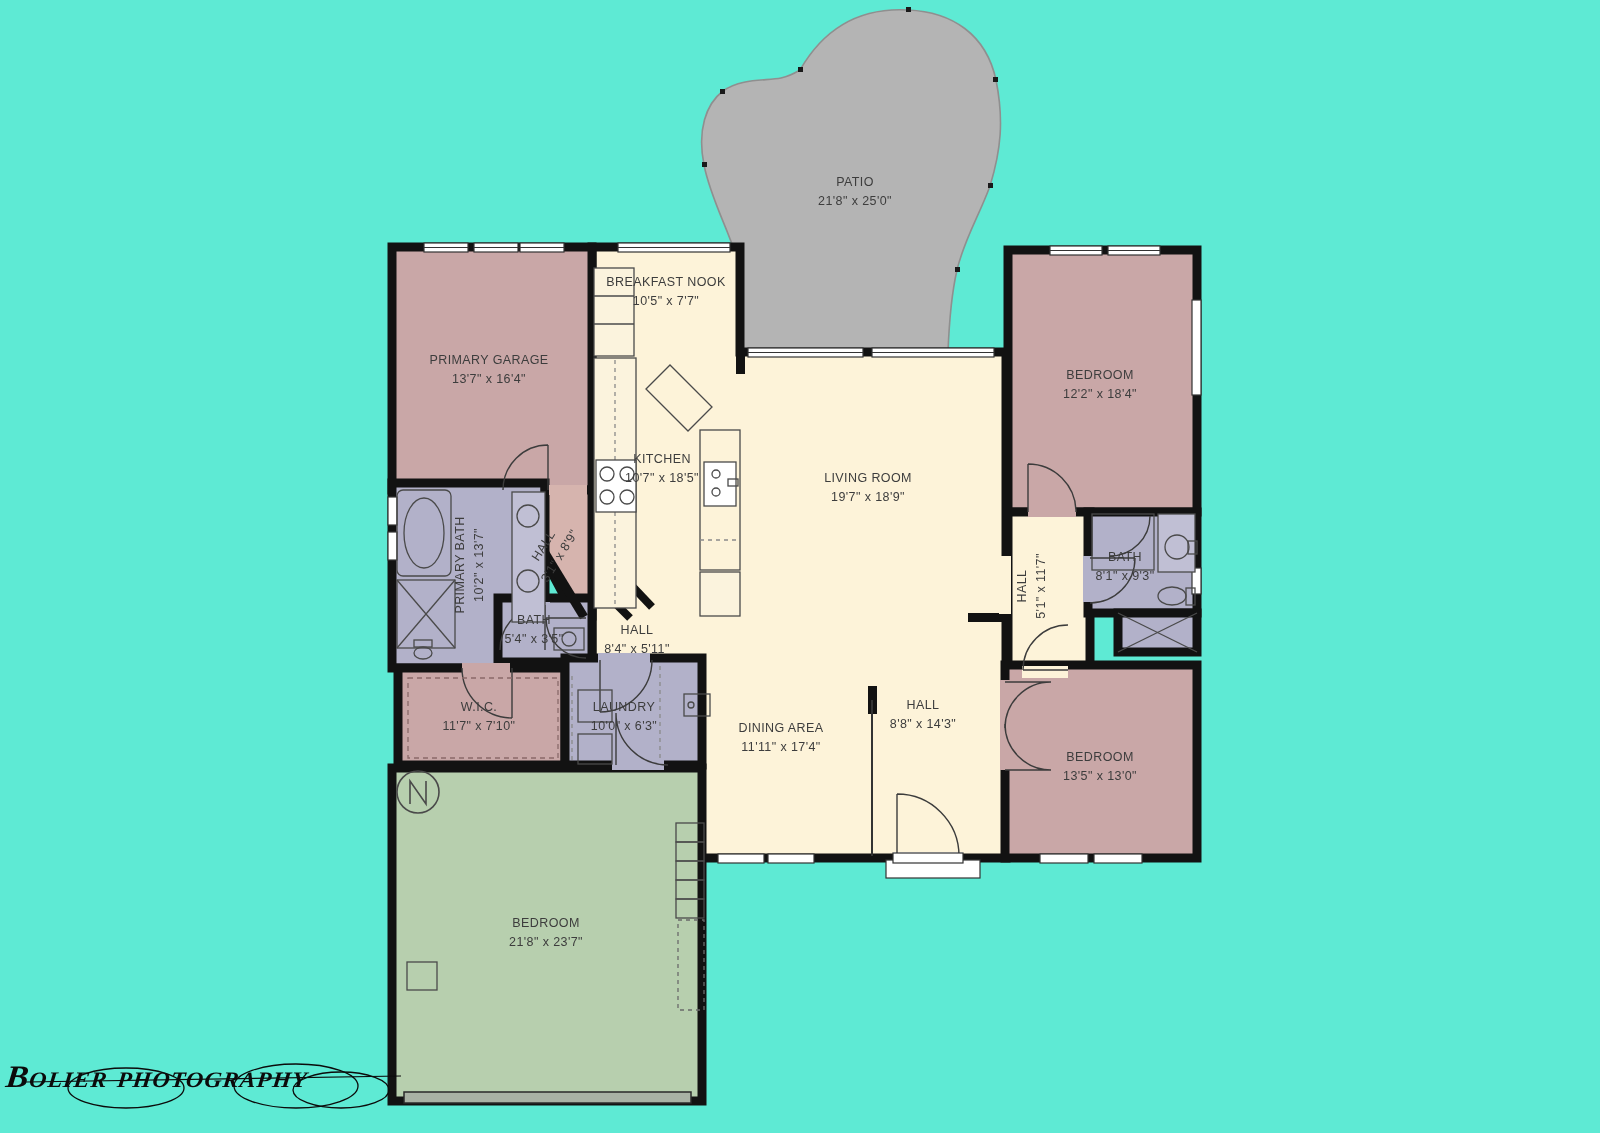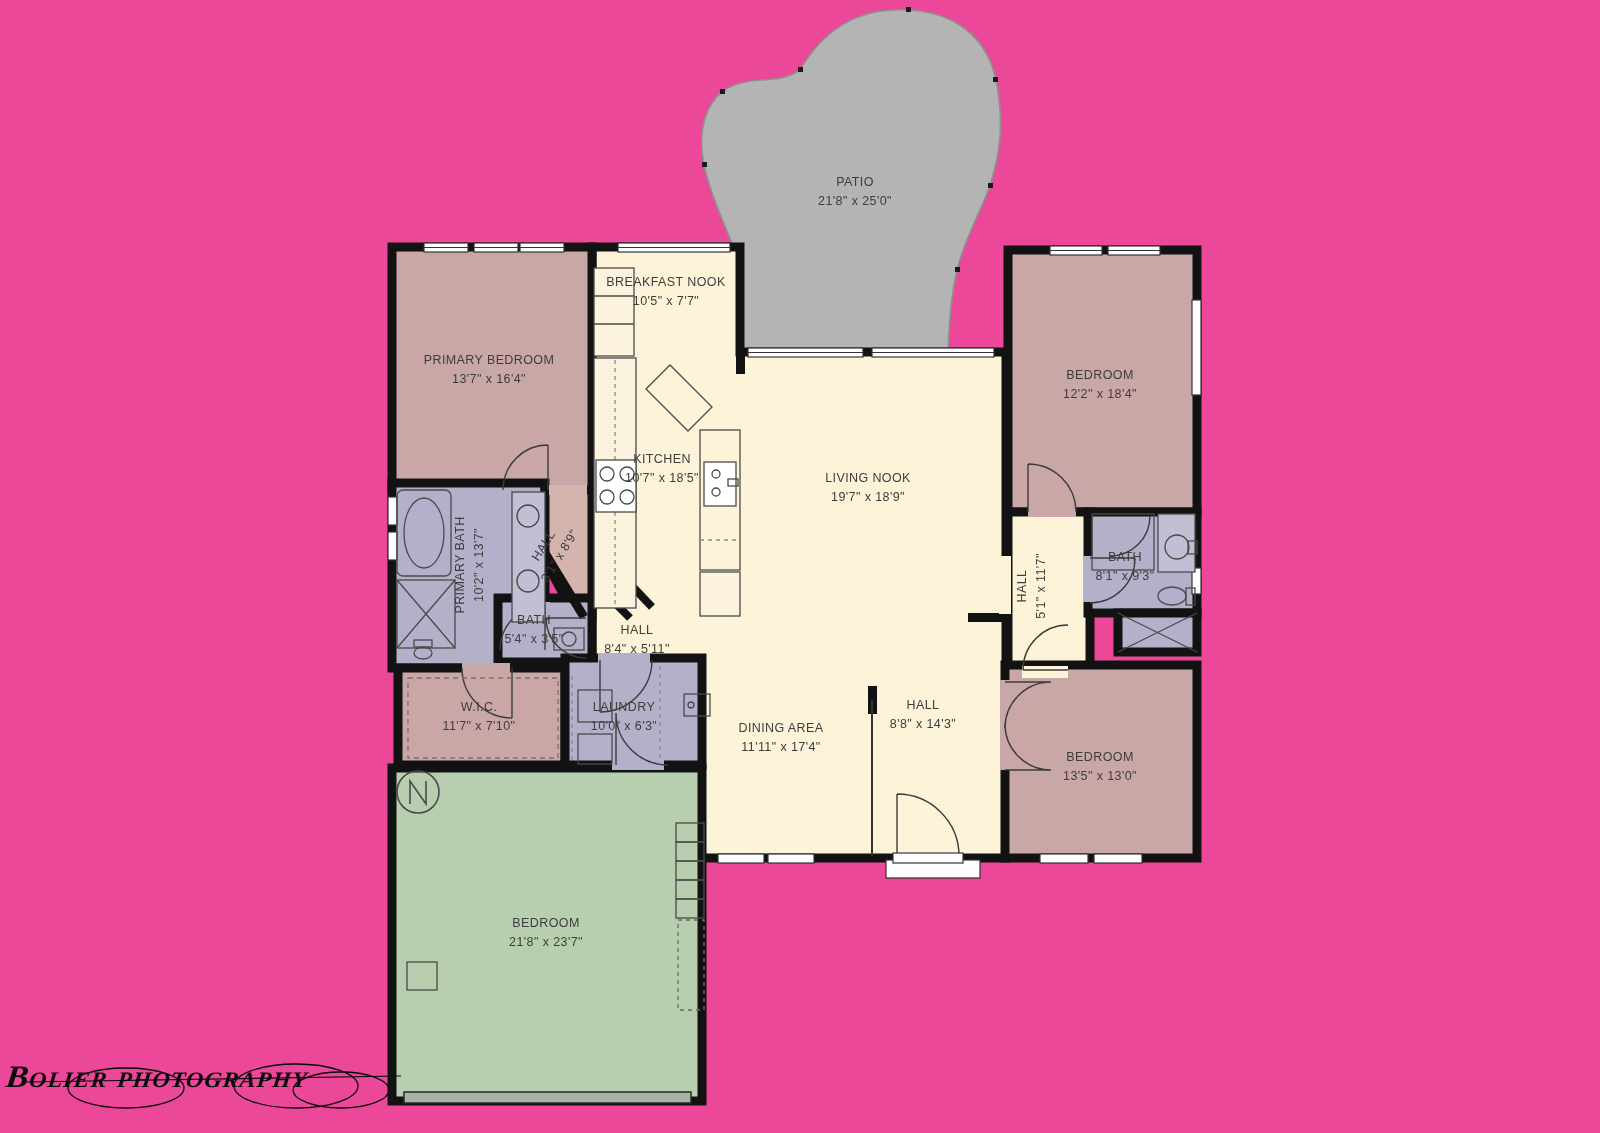--- a/index.html
+++ b/index.html
@@ -1,16 +1,16 @@
 <!DOCTYPE html>
 <html style="--bedroom: #c9a7a7; --open: #fdf3d9; --bath: #b2b1c9; --garage: #b7cfae; --patio: #b4b4b4; --halldiag: #d6b4ae; --wall: #121212; --label: #3d3d3d; --fixture: #555555;"><head>
 <meta charset="utf-8">
 <style>
   html,body{margin:0;padding:0;background:#ffffff;}
-  #canvas{position:relative;width:1600px;height:1133px;background:#ec4899;overflow:hidden;
+  #canvas{position:relative;width:1600px;height:1133px;background:#5eead4;overflow:hidden;
           font-family:"Liberation Sans", sans-serif;}
   #plan-svg{position:absolute;left:0;top:0;}
   .lbl{position:absolute;transform:translate(-50%,-50%);text-align:center;color:var(--label);
        font-size:12.5px;letter-spacing:.4px;line-height:19px;white-space:nowrap;pointer-events:none;}
   .lbl .lname{display:block;}
   .lbl .ldims{display:block;}
   .rot90{transform:translate(-50%,-50%) rotate(-90deg);}
   .rot58{transform:translate(-50%,-50%) rotate(-58deg);}
   #watermark{position:absolute;left:6px;top:1058px;width:400px;height:60px;color:#0b0b0b;}
   #watermark .wm-text{font-family:"Liberation Serif", serif;font-style:italic;font-weight:bold;
@@ -217,33 +217,33 @@
     <rect x="893" y="853" width="70" height="10" fill="#ffffff" stroke="#333" stroke-width="1.2"></rect>
     <rect x="404" y="1092" width="287" height="11" fill="#a9b2a5" stroke="#2a2a2a" stroke-width="1.5"></rect>
   </g>
 </svg>
 
 <div class="lbl" style="left:855px;top:192px">
   <span class="lname">PATIO</span>
       <span class="ldims">21'8" x 25'0"</span>
     </div>
 <div class="lbl" style="left:489px;top:370px">
-  <span class="lname">PRIMARY BEDROOM</span>
+  <span class="lname">PRIMARY GARAGE</span>
       <span class="ldims">13'7" x 16'4"</span>
     </div>
 <div class="lbl" style="left:666px;top:292px">
   <span class="lname">BREAKFAST NOOK</span>
       <span class="ldims">10'5" x 7'7"</span>
     </div>
 <div class="lbl" style="left:662px;top:469px">
   <span class="lname">KITCHEN</span>
       <span class="ldims">10'7" x 18'5"</span>
     </div>
 <div class="lbl" style="left:868px;top:488px">
-  <span class="lname">LIVING NOOK</span>
+  <span class="lname">LIVING ROOM</span>
       <span class="ldims">19'7" x 18'9"</span>
     </div>
 <div class="lbl" style="left:1100px;top:385px">
   <span class="lname">BEDROOM</span>
       <span class="ldims">12'2" x 18'4"</span>
     </div>
 <div class="lbl rot90" style="left:470px;top:565px">
   <span class="lname">PRIMARY BATH</span>
       <span class="ldims">10'2" x 13'7"</span>
     </div>

